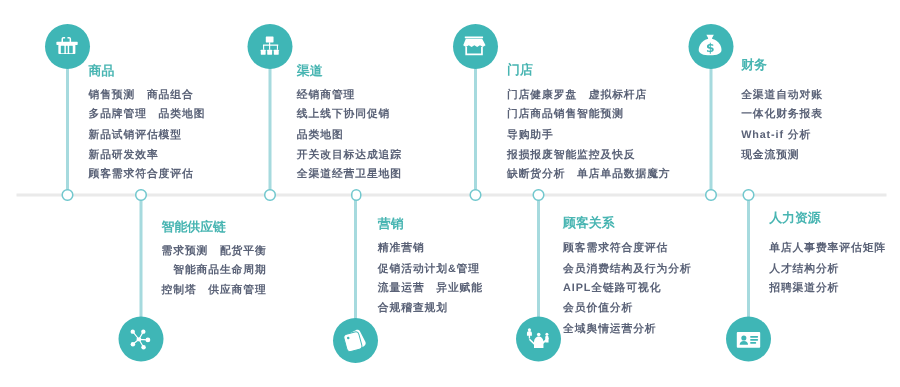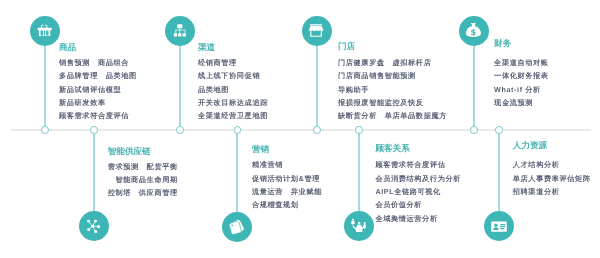--- a/index.html
+++ b/index.html
@@ -159,17 +159,17 @@
       <svg width="30" height="30" viewBox="0 0 30 30">
         <rect x="7.2" y="10.4" width="15.6" height="10.4" rx="0.6" fill="#fff"></rect>
         <circle cx="11.9" cy="14.3" r="1.7" fill="#3fb6b6"></circle>
         <path d="M11.9 16.3 C13.6 16.3 14.7 17.4 14.7 18.9 H9.1 C9.1 17.4 10.2 16.3 11.9 16.3 Z" fill="#3fb6b6"></path>
         <path d="M16.6 13.6 H20.9 M16.6 15.6 H20.9 M16.6 17.6 H19.6" stroke="#3fb6b6" stroke-width="1.1" stroke-linecap="round"></path>
       </svg>
     </div>
     <div class="dot" style="left: 495.2px; top: 126.2px;"></div>
     <div class="title" style="left: 512.8px; top: 141px;">人力资源</div>
     <div class="lines" style="left: 512.8px; top: 158.4px;">
+      <div>单店人事费率评估矩阵</div>
       <div>人才结构分析</div>
-      <div>单店人事费率评估矩阵</div>
       <div>招聘渠道分析</div>
     </div>
   </div>
 
 </body></html>

